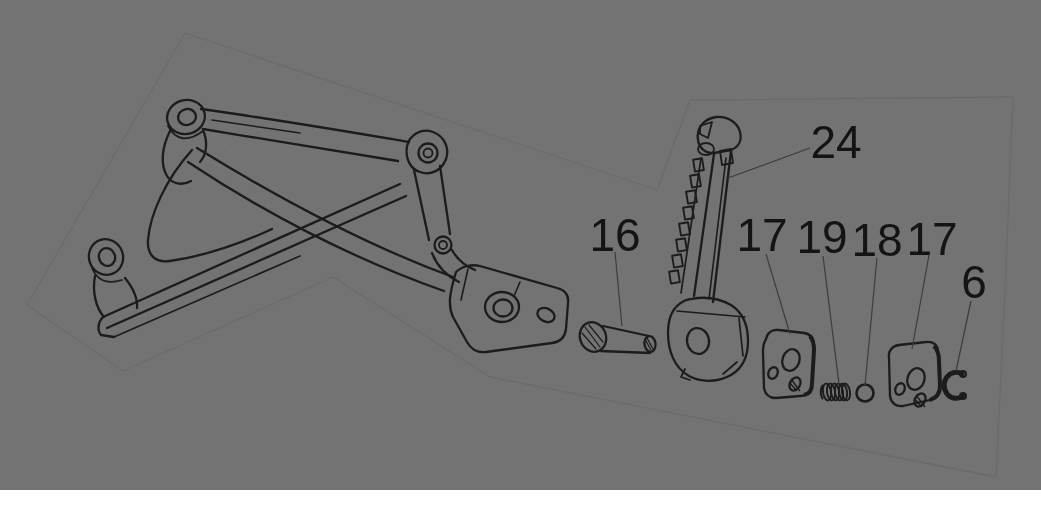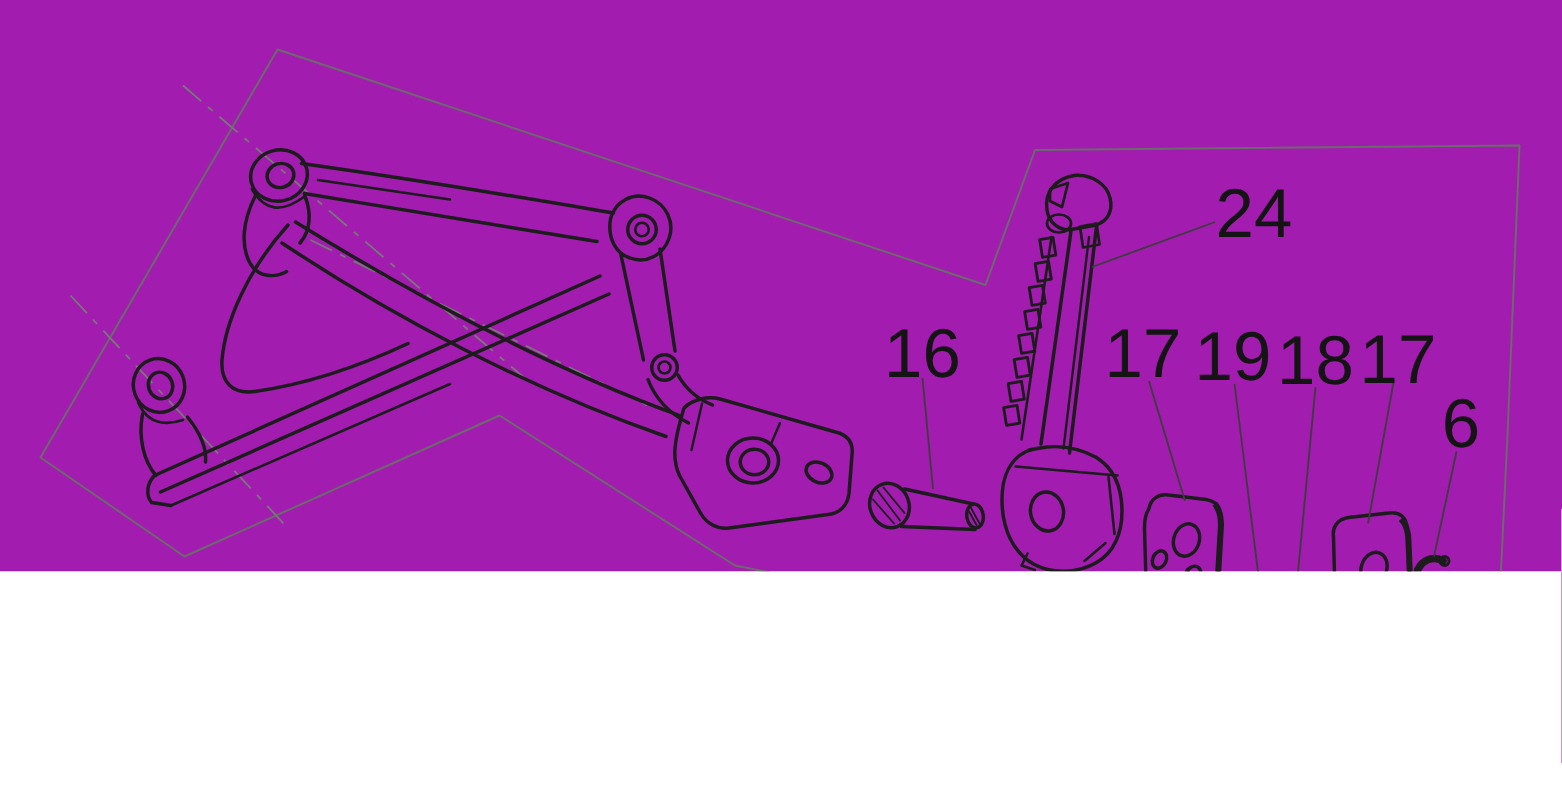--- a/index.html
+++ b/index.html
@@ -1,19 +1,19 @@
 <!DOCTYPE html>
 <html><head>
 <meta charset="utf-8">
 <style>
   html,body{margin:0;padding:0;background:#ffffff;}
   .stage{
     position:relative;
-    width:1041px;height:381px;
-    background:#a21caf;
+    width:1041px;height:490px;
+    background:#737373;
     overflow:hidden;
     font-family:"Liberation Sans", sans-serif;
   }
   svg{display:block;}
   text.callout{
     font-family:"Liberation Sans", sans-serif;
     font-size:46px;
     fill:#141414;
     text-anchor:middle;
   }

